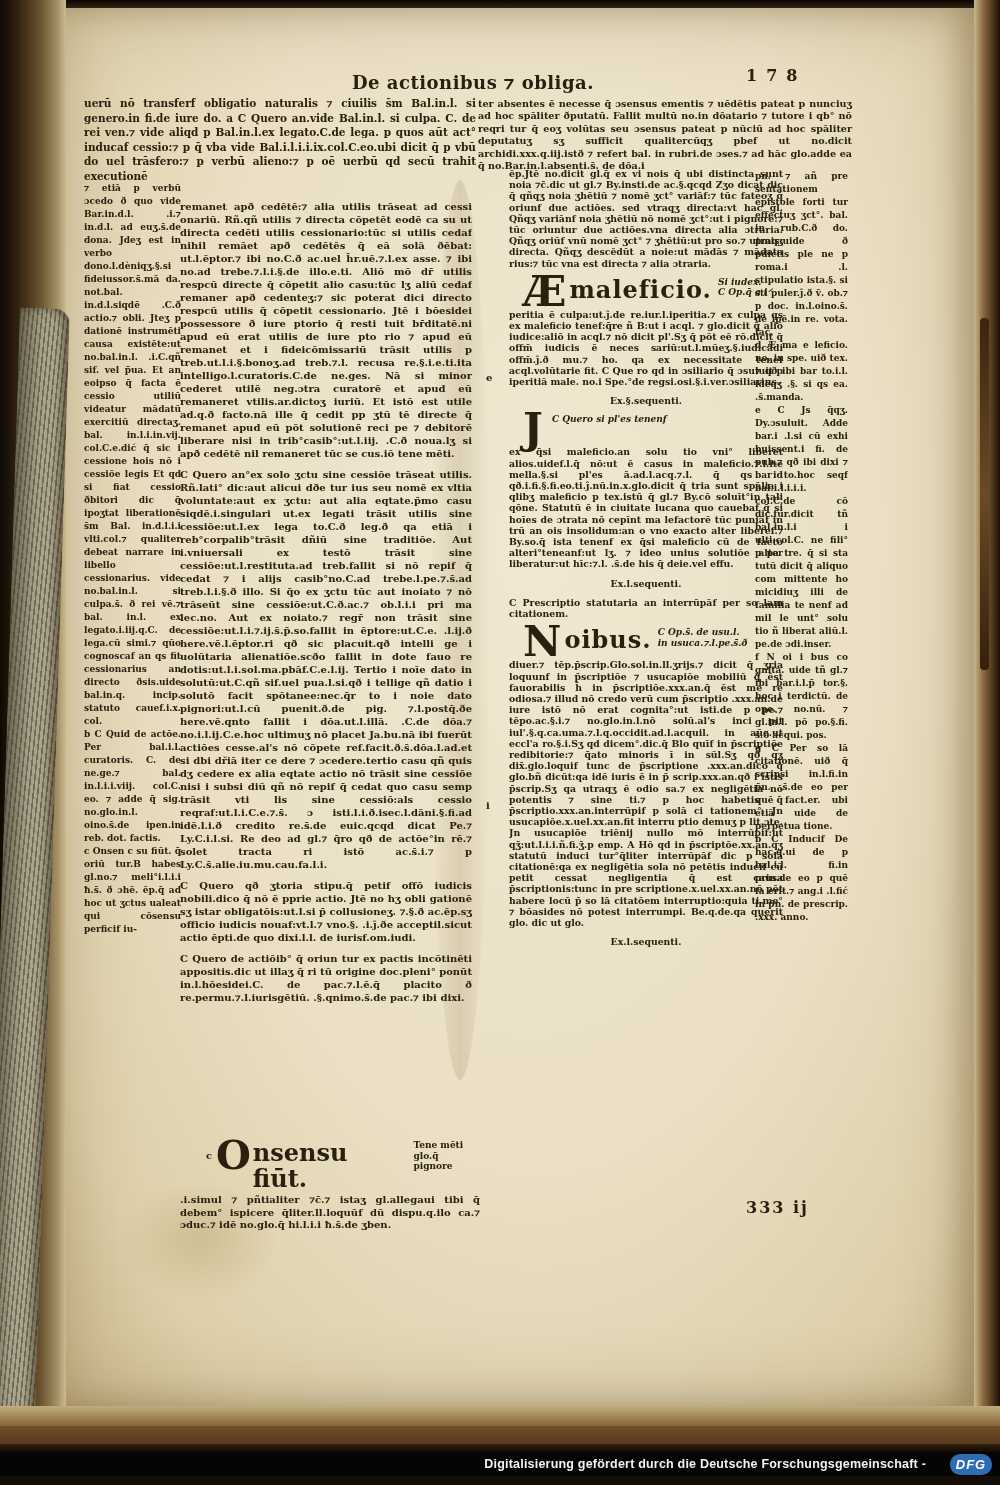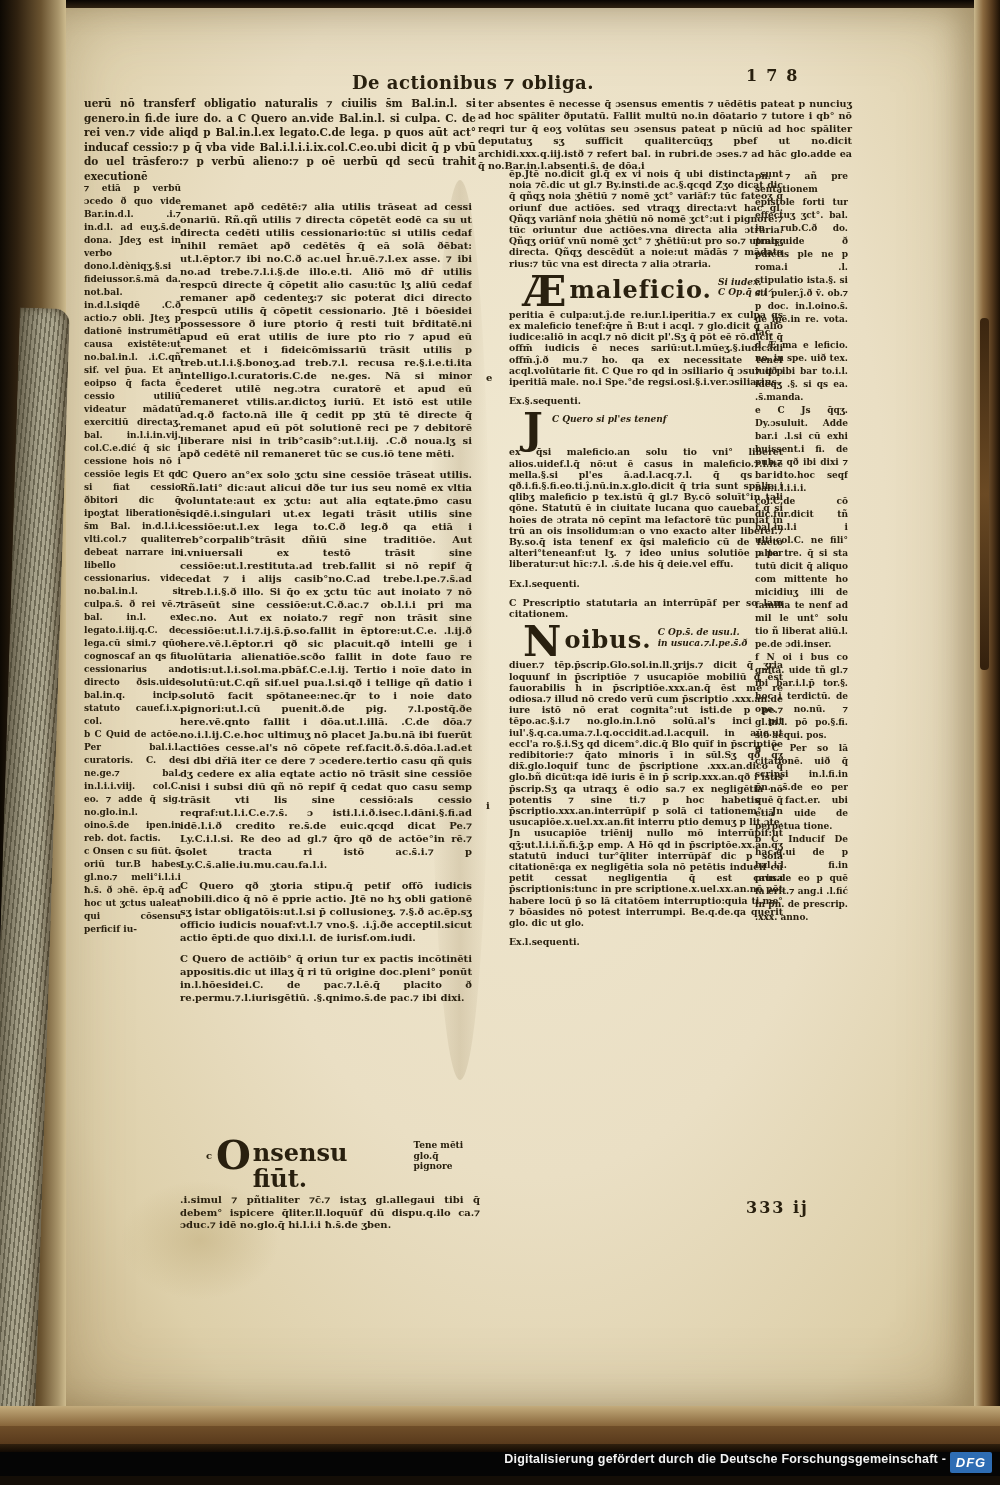--- a/index.html
+++ b/index.html
@@ -24,24 +24,24 @@
   .right-edge .dark-band{position:absolute;left:6px;top:318px;width:9px;height:352px;
     background:linear-gradient(180deg,#3a250f,#6b4a24 50%,#33200d);border-radius:4px;}
   .bottom-band1{position:absolute;left:0;top:1406px;width:1000px;height:20px;
     background:linear-gradient(180deg,#c3ab7c,#87653a);}
   .bottom-band2{position:absolute;left:0;top:1426px;width:1000px;height:18px;
     background:linear-gradient(180deg,#6f4e29,#593a1c);}
   .bottom-band3{position:absolute;left:0;top:1444px;width:1000px;height:8px;
     background:linear-gradient(180deg,#30200e,#120a03);}
   
   .footer{position:absolute;left:0;top:1452px;width:1000px;height:24px;background:#050505;
-    display:flex;justify-content:flex-end;gap:4px;padding-right:8px;box-sizing:border-box;}
+    display:flex;align-items:center;justify-content:flex-end;gap:24px;padding-right:8px;box-sizing:border-box;}
   .footer .credit{color:#f2f2f2;font-family:"Liberation Sans",sans-serif;
     font-size:12.5px;font-weight:bold;letter-spacing:.2px;}
-  .dfg-logo{width:42px;height:21px;background:#2e6db4;color:#fff;border-radius:2px;
+  .dfg-logo{width:42px;height:21px;background:#2e6db4;color:#fff;border-radius:10px;
     font-family:"Liberation Sans",sans-serif;font-weight:bold;font-style:italic;
     font-size:13px;display:flex;align-items:center;justify-content:center;letter-spacing:1px;}
   
   .page{position:absolute;left:58px;top:8px;width:916px;height:1398px;
     background:radial-gradient(ellipse at 52% 38%, #f0e8d1 0%, #eadfc4 52%, #ddcfa9 82%, #c8b488 100%);
     box-shadow:inset 0 0 70px rgba(110,86,45,.35), inset -14px 0 26px rgba(110,86,45,.30);}
   .stain{position:absolute;border-radius:50%;pointer-events:none;}
   .stain.s1{left:120px;top:1180px;width:160px;height:120px;
     background:radial-gradient(ellipse,rgba(190,170,120,.5),rgba(0,0,0,0) 70%);}
   .stain.s2{left:430px;top:180px;width:60px;height:900px;
@@ -59,21 +59,21 @@
   .col-left{left:180px;top:200px;width:292px;height:944px;font-size:10px;line-height:13px;}
   .col-right{left:489px;top:168px;width:274px;height:1052px;font-size:9.3px;line-height:11.2px;margin-left:20px;}
   .r-intro{position:absolute;left:478px;top:98px;width:374px;
     font-size:9.6px;line-height:12.4px;font-weight:bold;text-align:justify;}
   .colmain p{margin:0 0 8px;}
   .sec{margin:4px 0 6px;}
   .sec .row{display:flex;align-items:flex-start;margin-bottom:2px;}
   .sec .initial{font-size:42px;line-height:30px;font-weight:bold;margin:0 3px 0 14px;}
   .sec .headword{font-size:24px;line-height:26px;font-weight:bold;letter-spacing:1px;}
   .sec .side{font-size:9px;line-height:10.5px;font-weight:bold;margin-left:6px;white-space:pre-line;font-style:italic;}
-  .endline{font-weight:bold;margin:2px 0 8px;}
+  .endline{text-align:center;font-weight:bold;margin:2px 0 8px;}
   .consensu{position:absolute;left:180px;top:1140px;width:300px;}
   .consensu .row{display:flex;align-items:flex-start;}
   .consensu .initial{font-size:40px;line-height:30px;font-weight:bold;margin:0 2px 0 36px;}
   .consensu .headword{font-size:24px;line-height:26px;font-weight:bold;}
   .consensu .side{font-size:9px;line-height:10.5px;font-weight:bold;margin-left:5px;white-space:pre-line;}
   .consensu .body{font-size:10px;line-height:12.6px;font-weight:bold;text-align:justify;margin-top:2px;}
   .signature{position:absolute;left:746px;top:1198px;font-size:16px;font-weight:bold;letter-spacing:2px;}
   .marker{position:absolute;font-size:10px;font-weight:bold;}
   .m-e{left:486px;top:372px;} .m-i{left:486px;top:800px;} .m-c{left:206px;top:1150px;}
 </style>

